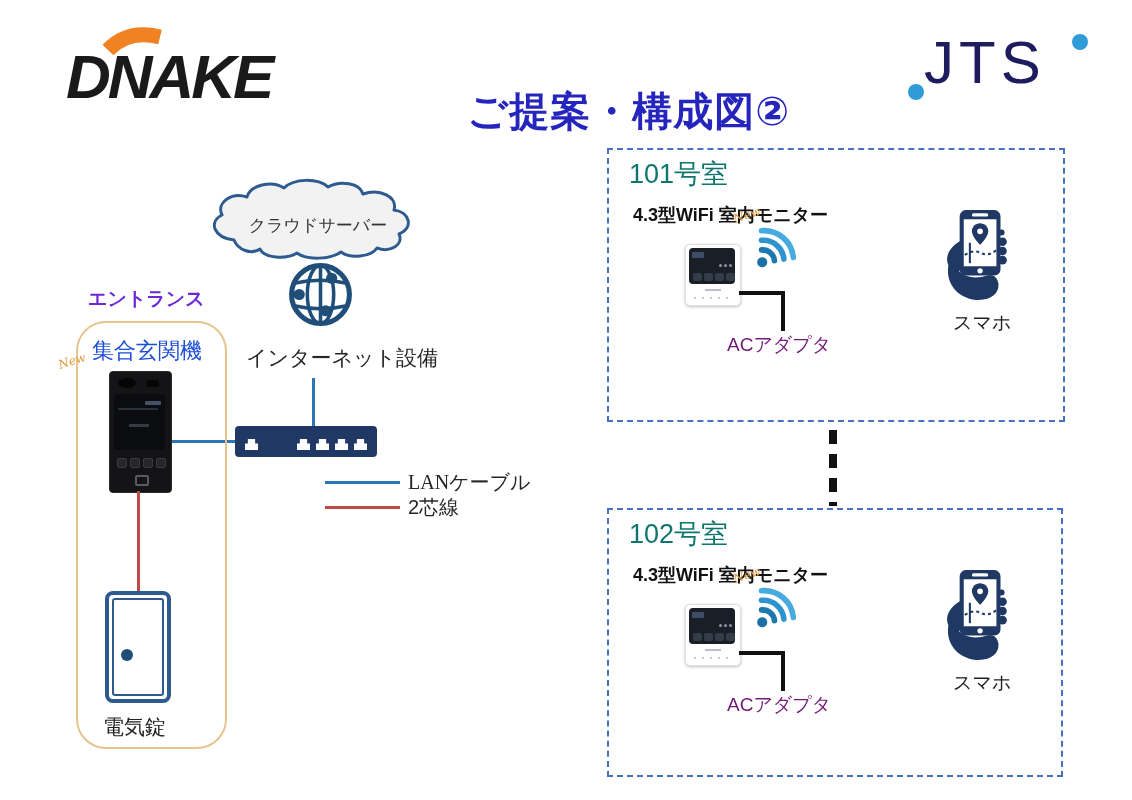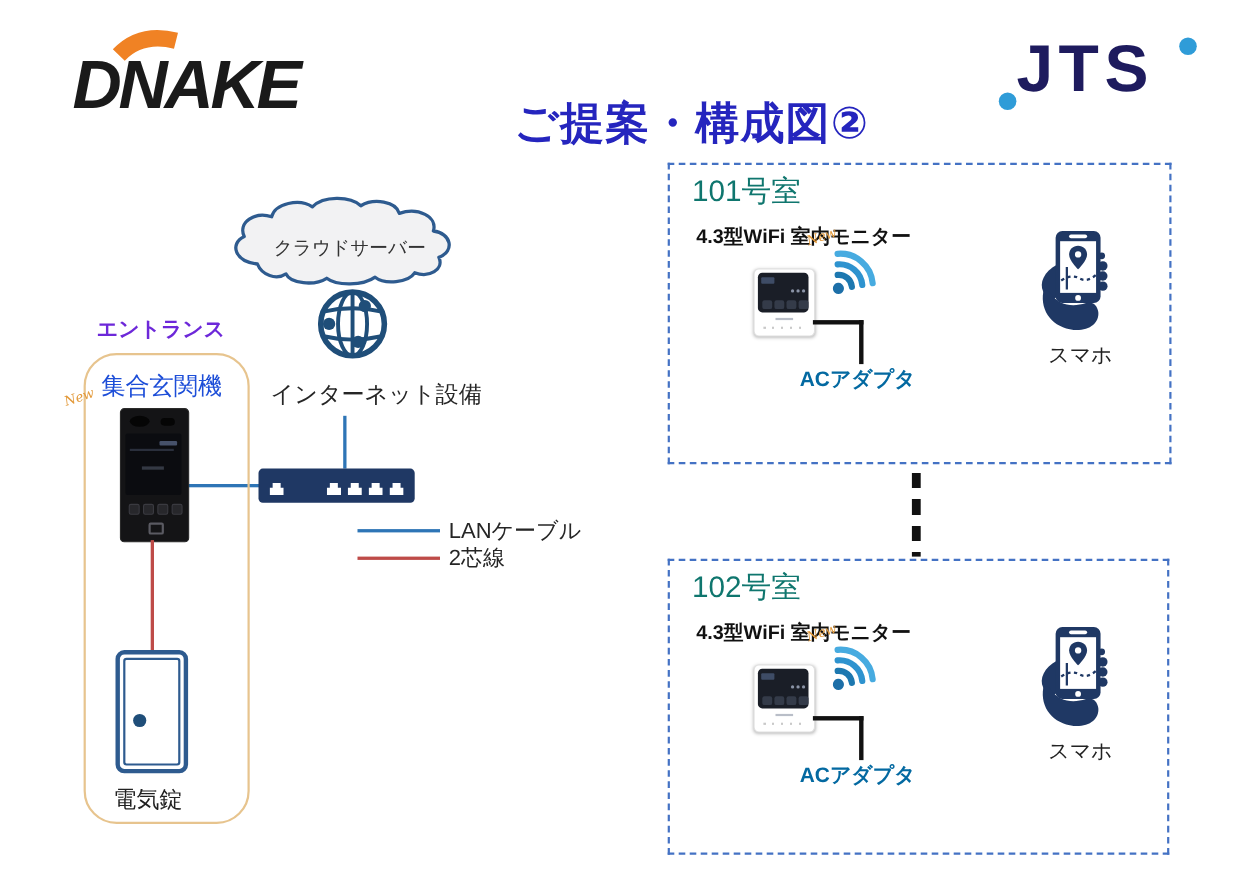--- a/index.html
+++ b/index.html
@@ -5,21 +5,21 @@
   html,body{margin:0;padding:0;background:#fff;}
   .canvas{position:relative;width:1132px;height:800px;background:#ffffff;overflow:hidden;
           font-family:"Liberation Sans","DejaVu Sans",sans-serif;}
   .abs{position:absolute;}
 
   
   .dnake-logo{left:66px;top:26px;width:252px;height:80px;}
   .page-title{left:400px;top:84px;width:390px;text-align:right;font-size:40px;font-weight:bold;
               color:#2525BE;letter-spacing:1px;}
   .jts-logo{left:908px;top:28px;width:182px;height:74px;}
-  .jts-text{position:absolute;left:16px;top:0;font-size:60px;font-weight:700;color:#1E1B5E;
+  .jts-text{position:absolute;left:16px;top:0;font-size:60px;font-weight:400;color:#1E1B5E;
             letter-spacing:5px;font-family:"Liberation Sans",sans-serif;}
   .jts-dot{position:absolute;width:16px;height:16px;border-radius:50%;background:#2F9CD8;}
   .jts-dot-bl{left:0px;top:56px;}
   .jts-dot-tr{right:2px;top:6px;}
 
   
   .cloud-svg{left:202px;top:178px;width:230px;height:82px;}
   .cloud-label{left:228px;top:214px;width:180px;text-align:center;font-size:17px;color:#333;}
   .globe-svg{left:287px;top:261px;width:67px;height:67px;}
   .internet-label{left:246px;top:344px;font-size:21px;color:#262626;}
@@ -29,21 +29,21 @@
 
   
   .switch{left:235px;top:426px;width:142px;height:31px;background:#1F3864;border-radius:4px;}
   .port{position:absolute;top:13px;width:13px;height:11px;background:#fff;
         clip-path:polygon(0% 40%,22% 40%,22% 0%,78% 0%,78% 40%,100% 40%,100% 100%,0% 100%);}
 
   
   .legend-line-lan{left:325px;top:481px;width:75px;height:3px;background:#2E75B6;}
   .legend-line-2core{left:325px;top:506px;width:75px;height:3px;background:#BE4B48;}
   .legend-label{font-size:20px;color:#262626;}
-  .legend-lan-label{left:408px;top:469px;}
+  .legend-lan-label{left:408px;top:469px;font-family:Liberation Serif, serif;}
   .legend-2core-label{left:408px;top:494px;}
 
   
   .entrance-heading{left:88px;top:286px;font-size:19px;font-weight:bold;color:#6d28d9;}
   .entrance-frame{left:76px;top:321px;width:147px;height:424px;border:2px solid #E7C48E;border-radius:30px;}
   .new-script{font-family:"DejaVu Serif",serif;font-style:italic;font-size:12px;color:#E39A3B;
               transform:rotate(-18deg);}
   .entrance-new{left:58px;top:354px;}
   .door-station-label{left:92px;top:336px;font-size:22px;color:#1d4ed8;}
 
@@ -82,21 +82,21 @@
   .md-btns{position:absolute;left:4px;bottom:3px;display:flex;gap:2px;}
   .md-btns i{width:9px;height:8px;background:#343b49;border-radius:2px;}
   .md-brand{position:absolute;left:19px;top:44px;width:16px;height:2px;background:#b9bec8;}
   .md-strip{position:absolute;left:8px;top:52px;width:38px;height:2px;
             background:repeating-linear-gradient(90deg,#c9c9c9 0 2px,transparent 2px 8px);}
 
   .wifi-icon{position:absolute;left:126px;top:66px;width:54px;height:54px;
              transform:rotate(40deg);transform-origin:50% 86%;}
   .cable-h{position:absolute;left:130px;top:141px;width:46px;height:4px;background:#111;}
   .cable-v{position:absolute;left:172px;top:141px;width:4px;height:40px;background:#111;}
-  .adapter-label{position:absolute;left:118px;top:182px;font-size:19px;font-weight:bold;color:#0369a1;}
+  .adapter-label{position:absolute;left:118px;top:182px;font-size:19px;font-weight:normal;color:#701a75;}
   .phone-icon{position:absolute;left:334px;top:56px;width:66px;height:96px;}
   .phone-label{position:absolute;left:344px;top:160px;font-size:19px;color:#222;}
 
   
   .dash-connector{left:829px;top:430px;width:8px;height:76px;
                   background:repeating-linear-gradient(180deg,#111 0 14px,transparent 14px 24px);}
 </style>
 </head>
 <body>
 

